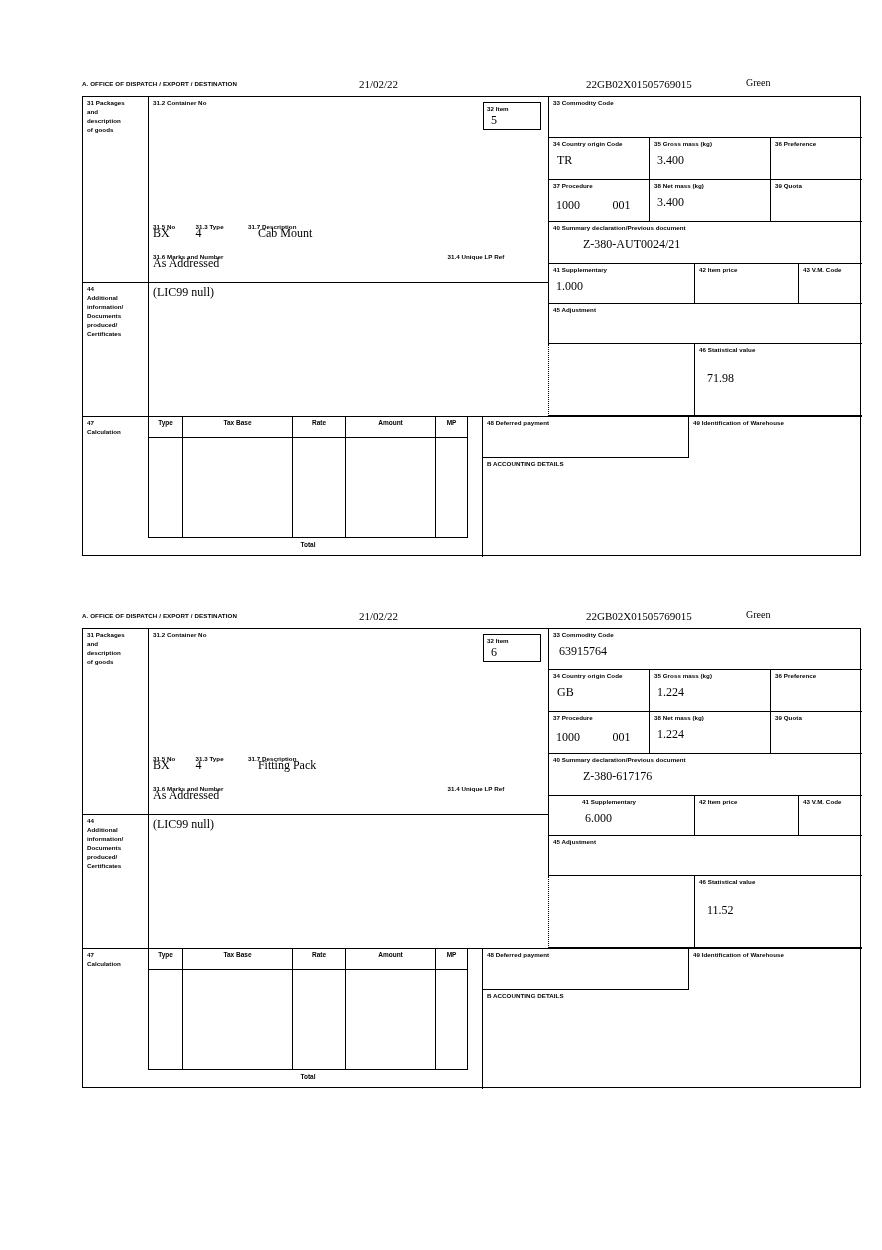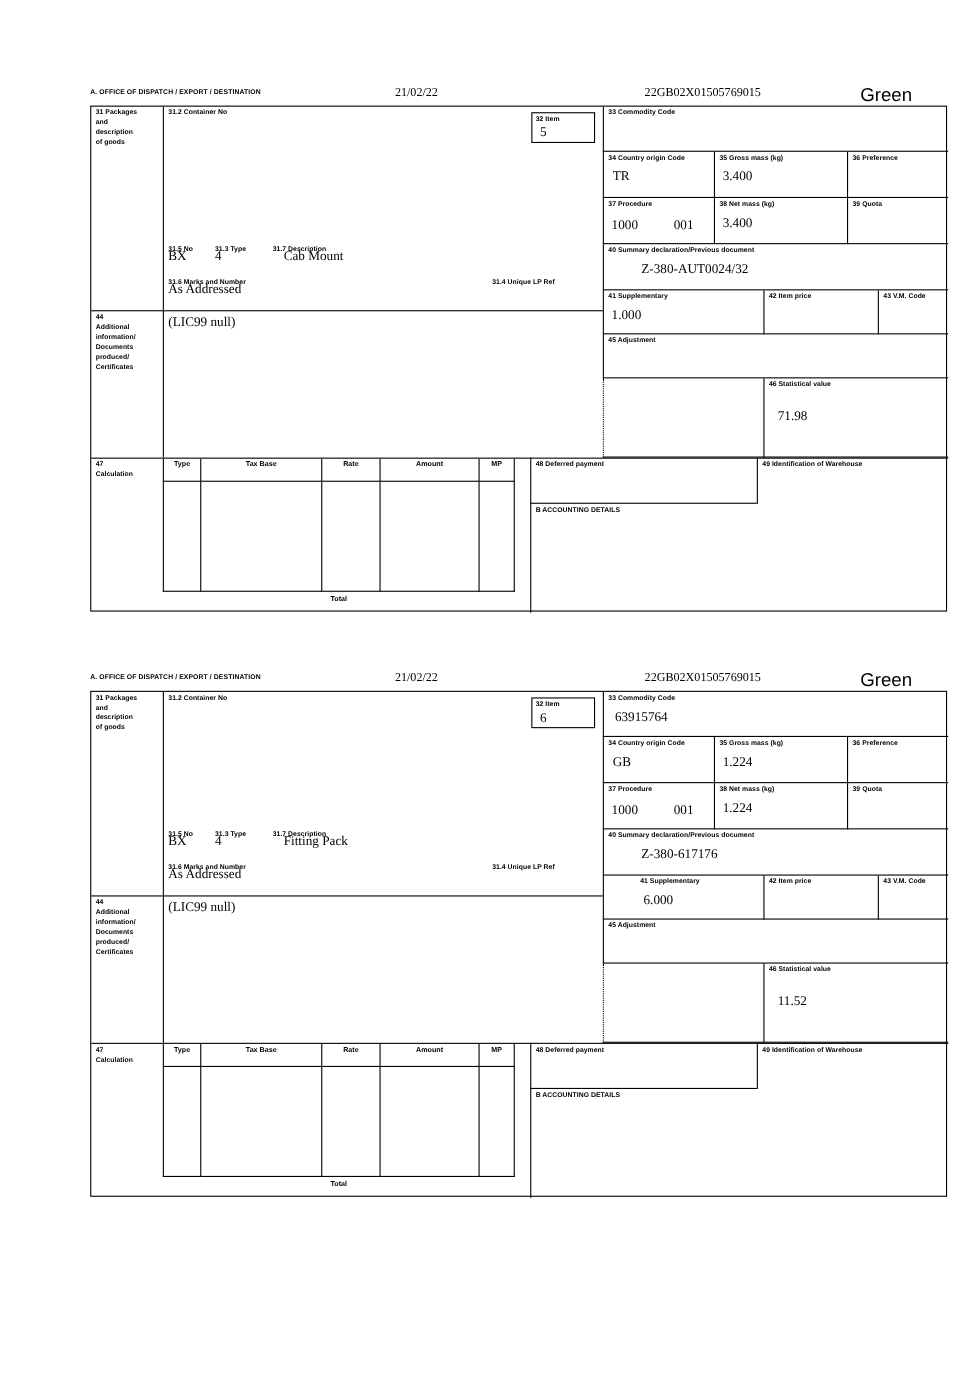--- a/index.html
+++ b/index.html
@@ -51,25 +51,25 @@
   .hdr .mrn {
     position: absolute;
     left: 504px;
     top: 0px;
     font-size: 11px;
     font-weight: normal;
     font-family: "Liberation Serif", serif;
   }
   .hdr .lane {
     position: absolute;
-    left: 700px;
+    left: 664px;
     top: -1px;
-    font-size: 17px;
+    font-size: 10px;
     font-weight: normal;
-    font-family: Liberation Sans, sans-serif;
+    font-family: Liberation Serif, serif;
   }
 
   
   .box {
     position: relative;
     border: 1.4px solid #000;
     height: 460px;
     box-sizing: border-box;
   }
 
@@ -201,21 +201,21 @@
         <div class="lbl">38 Net mass (kg)</div>
         <div class="val" style="padding-left:3px;padding-top:4px;">3.400</div>
       </div>
       <div class="c bl bb pad" style="left:687px;top:83px;width:92px;height:42px;">
         <div class="lbl">39 Quota</div>
         <div class="val" style="padding-left:3px;padding-top:4px;"></div>
       </div>
 
       <div class="c bl bb pad" style="left:465px;top:125px;width:314px;height:42px;">
         <div class="lbl">40 Summary declaration/Previous document</div>
-        <div class="val" style="padding-left:30px;padding-top:4px;">Z-380-AUT0024/32</div>
+        <div class="val" style="padding-left:30px;padding-top:4px;">Z-380-AUT0024/21</div>
       </div>
 
       <div class="c bl bb pad" style="left:465px;top:167px;width:146px;height:40px;">
         <div class="lbl">41 Supplementary</div>
         <div class="val" style="padding-left:3px;padding-top:4px;">1.000</div>
       </div>
       <div class="c bl bb pad" style="left:611px;top:167px;width:104px;height:40px;">
         <div class="lbl">42 Item price</div>
         <div class="val" style="padding-left:3px;padding-top:4px;"></div>
       </div>

